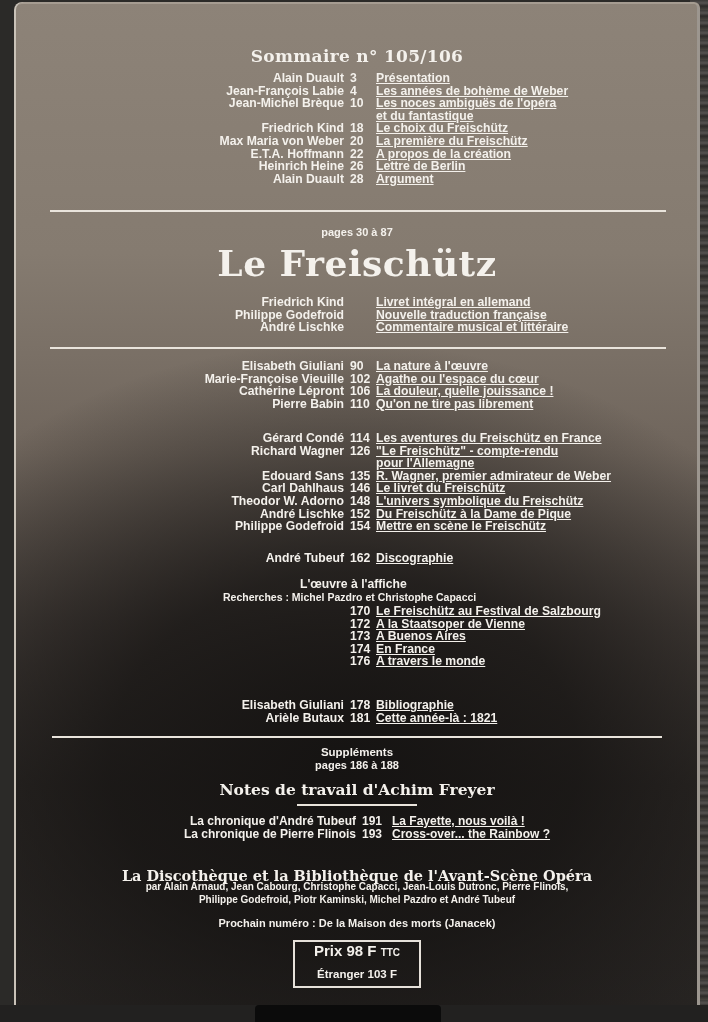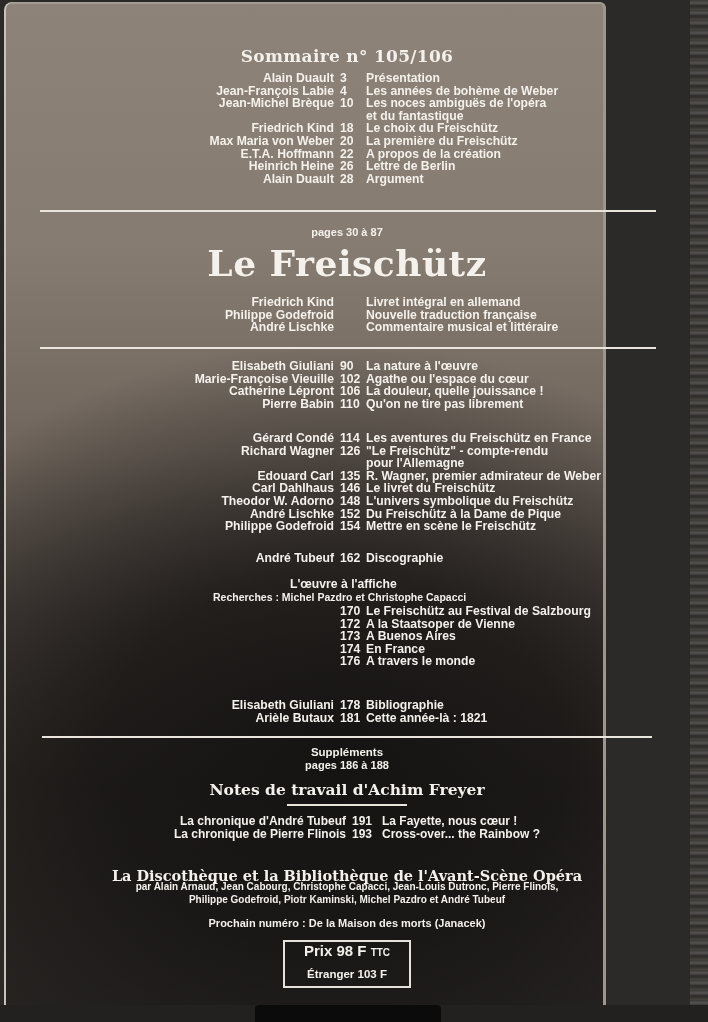--- a/index.html
+++ b/index.html
@@ -8,35 +8,35 @@
     background:#2b2a28;
     font-family:"Liberation Sans", sans-serif;
   }
   .woodstrip {
     position:absolute; left:690px; top:0; width:18px; height:1005px;
     background: repeating-linear-gradient(180deg, #3a3836 0px, #555250 3px, #2c2a28 6px, #48453f 10px);
   }
   .bottombar { position:absolute; left:0; top:1005px; width:708px; height:17px; background:#222120; }
   .bottomtab { position:absolute; left:255px; top:1005px; width:186px; height:17px; background:#0b0b0b; border-radius:4px 4px 0 0; }
   .page {
-    position:absolute; left:4px; top:2px; width:602px; height:1003px;
+    position:absolute; left:14px; top:2px; width:686px; height:1003px;
     border-radius:8px 6px 0 0;
     background:
       radial-gradient(ellipse 520px 420px at 330px 760px, rgba(20,18,17,0.95) 0%, rgba(20,18,17,0.75) 45%, rgba(20,18,17,0) 100%),
       linear-gradient(180deg, #8d8378 0%, #857b70 25%, #6f655c 45%, #4a433e 62%, #302c29 78%, #2a2725 100%);
     box-shadow: inset 2px 0 0 #c9c2b8, inset 0 2px 0 #a59c91, inset -3px 0 0 #9c968f;
     color:#f4f1ec;
   }
   .c { position:absolute; left:0; width:686px; text-align:center; }
   .title-som { top:44px; font-family:"DejaVu Serif", serif; font-weight:bold; font-size:17px; letter-spacing:0.3px; }
   .toc { position:absolute; font-weight:bold; font-size:12.2px; line-height:12.6px; }
   .toc .row { display:flex; white-space:nowrap; }
   .toc .author { width:var(--aw); text-align:right; padding-right:6px; box-sizing:border-box; }
   .toc .num { width:26px; text-align:left; }
-  .toc .ttl { text-align:left; }
+  .toc .ttl { text-align:left;text-decoration:underline; }
   .rule { position:absolute; height:2px; background:#e9e4dc; }
   .pages-lbl { font-weight:bold; font-size:11px; }
   .big-title { font-family:"DejaVu Serif", serif; font-weight:bold; font-size:36px; letter-spacing:0.5px; }
   .serif-h { font-family:"DejaVu Serif", serif; font-weight:bold;margin-top:6px; }
   .small-b { font-weight:bold; font-size:11px; line-height:13px; }
   .price-box {
     position:absolute; left:279px; top:938px; width:128px; height:48px;
     border:2px solid #e6e1da; box-sizing:border-box; text-align:center;
   }
   .price-main { font-weight:bold; font-size:15px; }
@@ -160,21 +160,21 @@
         <span class="author">Richard Wagner</span>
         <span class="num">126</span>
         <span class="ttl">"Le Freischütz" - compte-rendu</span>
       </div>
     <div class="row">
         <span class="author"></span>
         <span class="num"></span>
         <span class="ttl">pour l'Allemagne</span>
       </div>
     <div class="row">
-        <span class="author">Edouard Carl</span>
+        <span class="author">Edouard Sans</span>
         <span class="num">135</span>
         <span class="ttl">R. Wagner, premier admirateur de Weber</span>
       </div>
     <div class="row">
         <span class="author">Carl Dahlhaus</span>
         <span class="num">146</span>
         <span class="ttl">Le livret du Freischütz</span>
       </div>
     <div class="row">
         <span class="author">Theodor W. Adorno</span>
@@ -250,21 +250,21 @@
   <div class="c small-b" style="top:744px; font-size:11.5px;">Suppléments</div>
   <div class="c small-b" style="top:757px;">pages 186 à 188</div>
   <div class="c serif-h" style="top:772px; font-size:15.5px;">Notes de travail d'Achim Freyer</div>
 
   <div class="rule" style="left:283px; top:802px; width:120px; height:1.5px;"></div>
 
   <div class="toc" style="left:20px; top:813px; --aw:328px; font-size:12px;">
     <div class="row">
         <span class="author">La chronique d'André Tubeuf</span>
         <span class="num" style="width:30px">191</span>
-        <span class="ttl">La Fayette, nous cœur !</span>
+        <span class="ttl">La Fayette, nous voilà !</span>
       </div>
     <div class="row">
         <span class="author">La chronique de Pierre Flinois</span>
         <span class="num" style="width:30px">193</span>
         <span class="ttl">Cross-over... the Rainbow ?</span>
       </div>
   </div>
 
   <div class="c small-b" style="top:878px; font-size:10px;">par Alain Arnaud, Jean Cabourg, Christophe Capacci, Jean-Louis Dutronc, Pierre Flinois,</div>
   <div class="c serif-h" style="top:859px; font-size:14.5px;">La Discothèque et la Bibliothèque de l'Avant-Scène Opéra</div>

